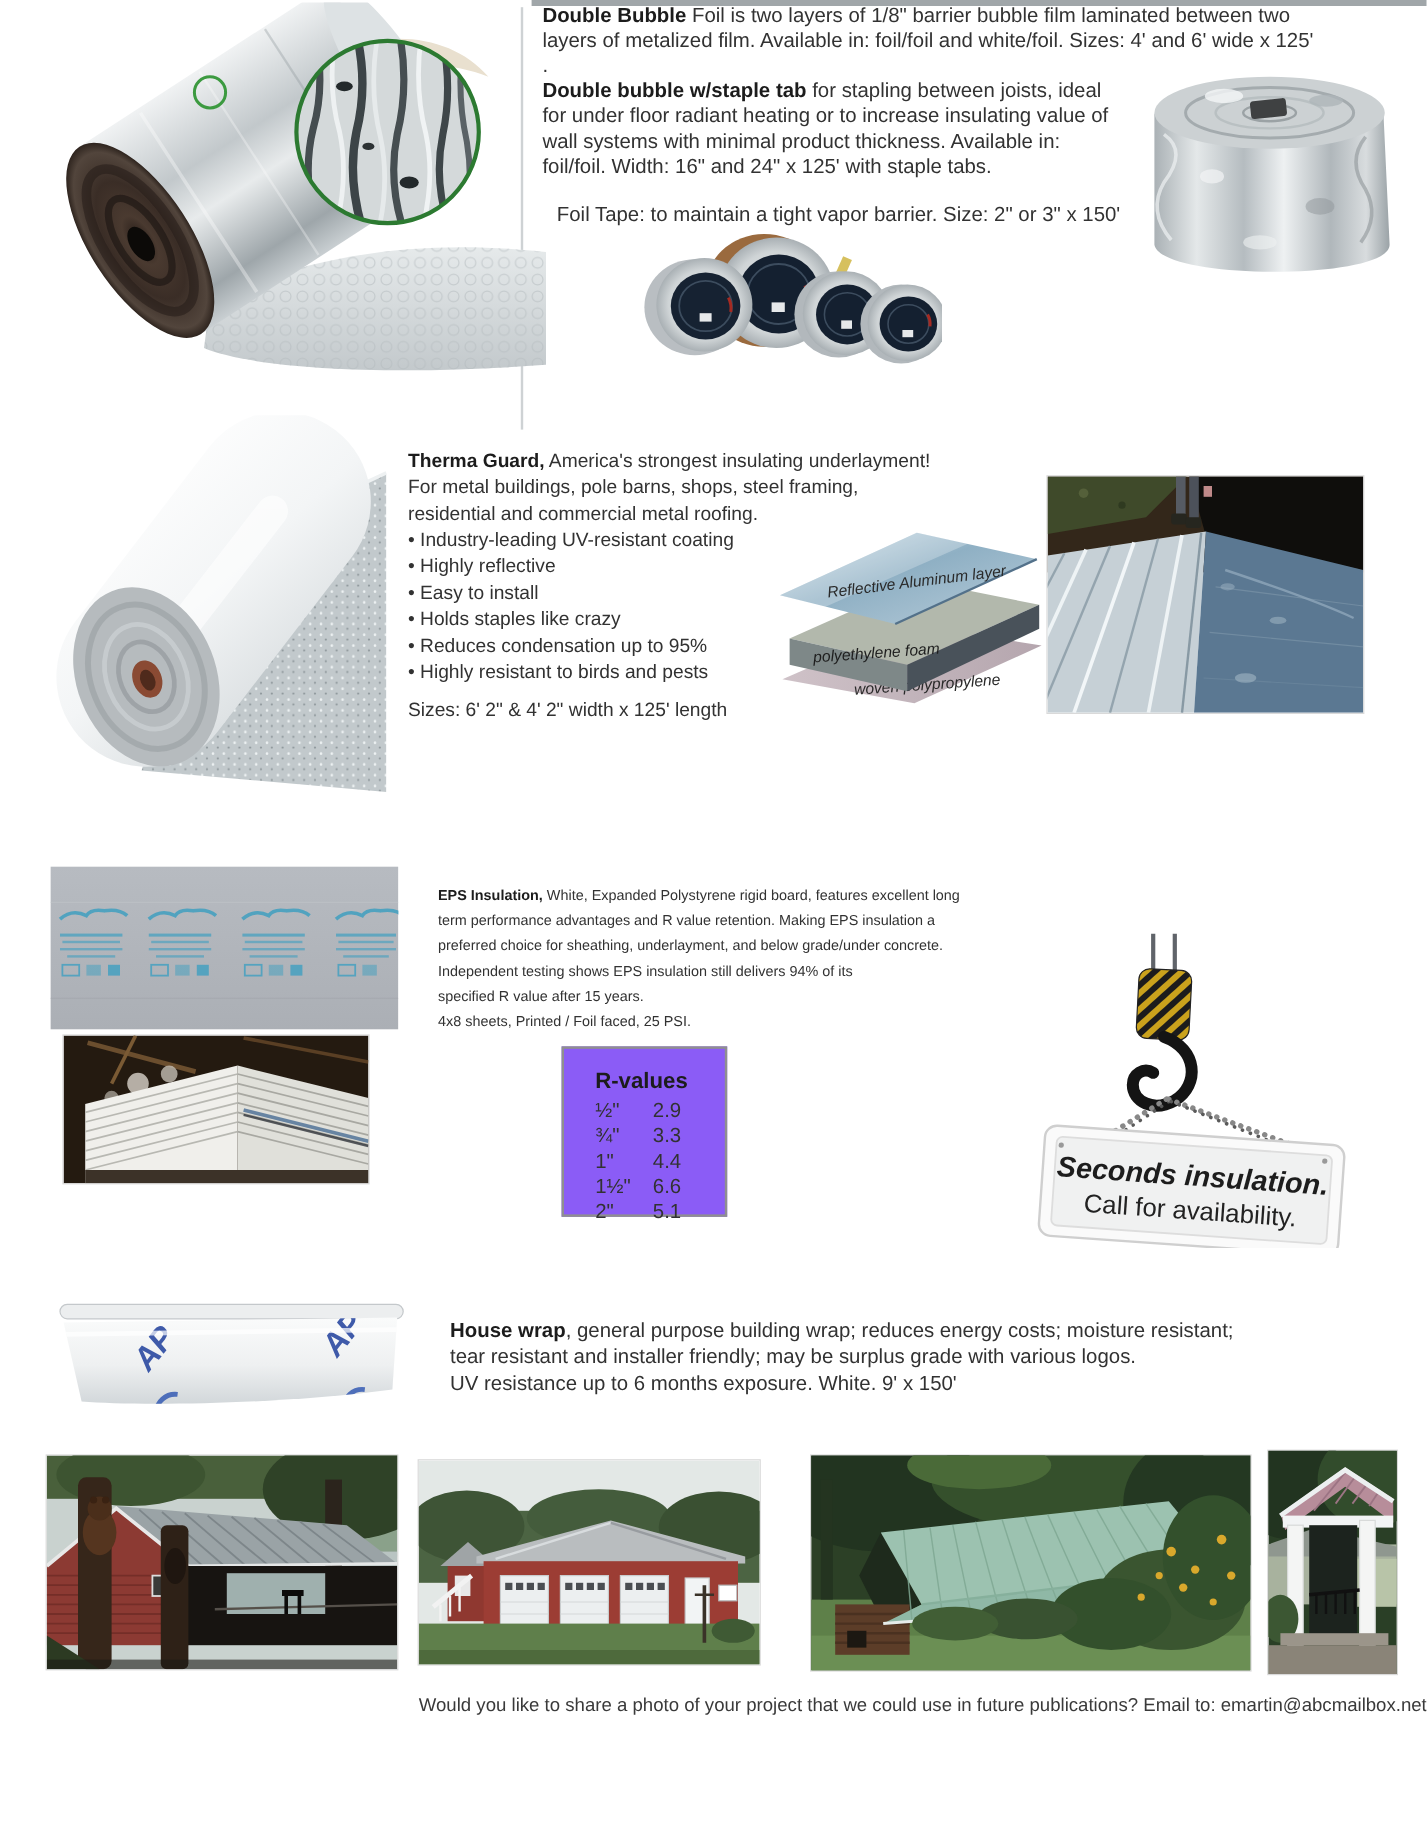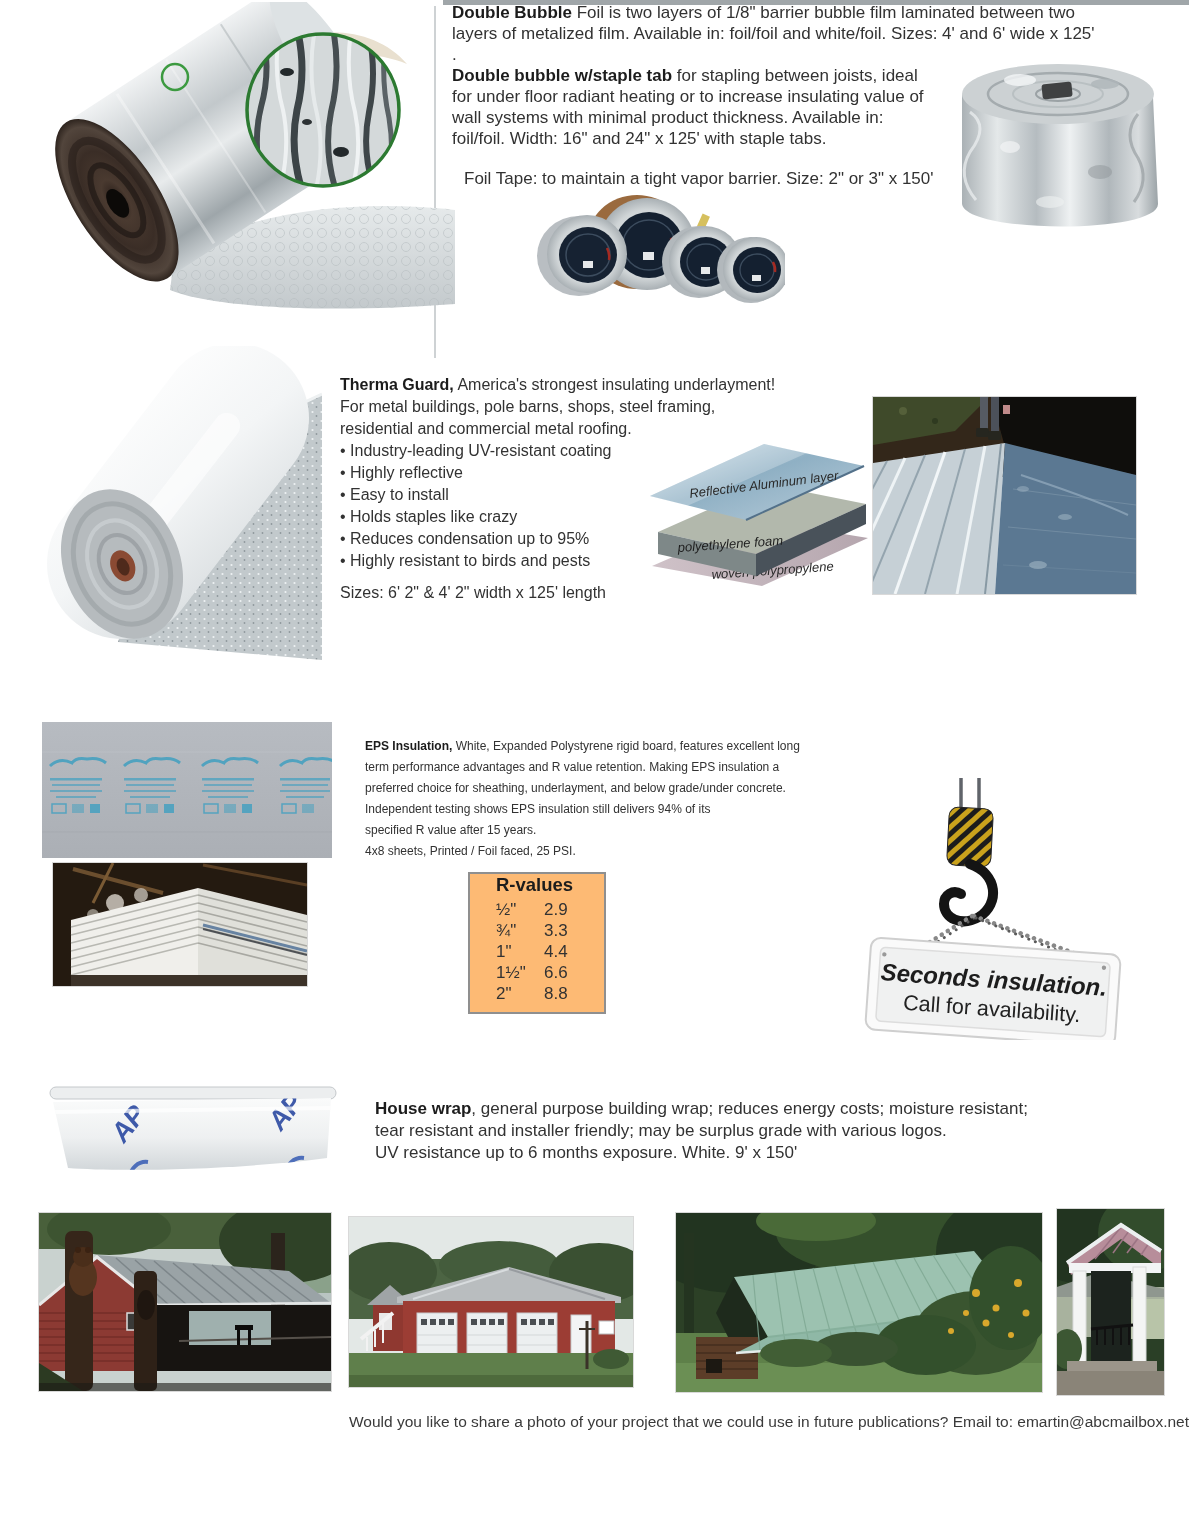--- a/index.html
+++ b/index.html
@@ -10,21 +10,21 @@
   .tb{position:absolute;}
   .tb p{margin:0;white-space:pre-line;}
   b{font-weight:bold;color:#1c1c1c;}
   .tb-db{left:452px;top:2px;width:715px;font-size:17px;line-height:21px;}
   .tb-db .gap{margin-top:19px;margin-left:12px;}
   .tb-tg{left:320px;top:374px;width:600px;font-size:16px;line-height:22px;margin-left:20px;}
   .bullet{line-height:22px;}
   .sizes{margin-top:10px !important;}
   .tb-eps{left:365px;top:736px;width:650px;font-size:12px;line-height:21px;}
   .rbox{position:absolute;left:468px;top:872px;width:138px;height:142px;border:2px solid #8f8f8f;
-        box-sizing:border-box;padding:0 0 0 26px;background:#fdba74;}
+        box-sizing:border-box;padding:16px 0 0 26px;background:#8b5cf6;}
   .rbox .rtitle{font-weight:bold;font-size:18.5px;margin-bottom:3px;color:#1c1c1c;}
   .rrow{font-size:17px;line-height:21px;}
   .rrow .rt{display:inline-block;width:48px;}
   .tb-hw{left:375px;top:1098px;width:705px;font-size:17px;line-height:22px;}
   .footer{position:absolute;left:0;width:1189px;top:1413px;text-align:right;font-size:15.5px;color:#3a3a3a;}
   .pagenum{position:absolute;left:0;width:1189px;top:1542px;text-align:center;font-size:22px;font-weight:600;color:#6d28d9;}
   .scan-topbar{position:absolute;left:443px;top:0;width:746px;height:5px;background:#8f969a;opacity:.85;}
   .scan-vline{position:absolute;left:434px;top:6px;width:2px;height:352px;background:#ced2d4;}
   svg text{font-family:"Liberation Sans", sans-serif;}
 </style>
@@ -358,21 +358,21 @@
 specified R value after 15 years.
 4x8 sheets, Printed / Foil faced, 25 PSI.</span></p>
   </div>
 
   <div class="rbox">
     <div class="rtitle">R-values</div>
     <div class="rrow"><span class="rt">½"</span><span>2.9</span></div>
     <div class="rrow"><span class="rt">¾"</span><span>3.3</span></div>
     <div class="rrow"><span class="rt">1"</span><span>4.4</span></div>
     <div class="rrow"><span class="rt">1½"</span><span>6.6</span></div>
-    <div class="rrow"><span class="rt">2"</span><span>8.8</span></div>
+    <div class="rrow"><span class="rt">2"</span><span>5.1</span></div>
   </div>
 
   <svg class="img" style="left:848px;top:778px;width:292px;height:262px;" viewBox="0 0 292 262">
     <defs>
       <pattern id="phz" width="10" height="10" patternUnits="userSpaceOnUse" patternTransform="rotate(45)">
         <rect width="10" height="10" fill="#caa21c"></rect>
           <rect width="5" height="10" fill="#1c1c1c"></rect>
       </pattern>
     </defs>
     <line x1="113" y1="0" x2="113" y2="34" stroke="#60646a" stroke-width="3.5"></line>

